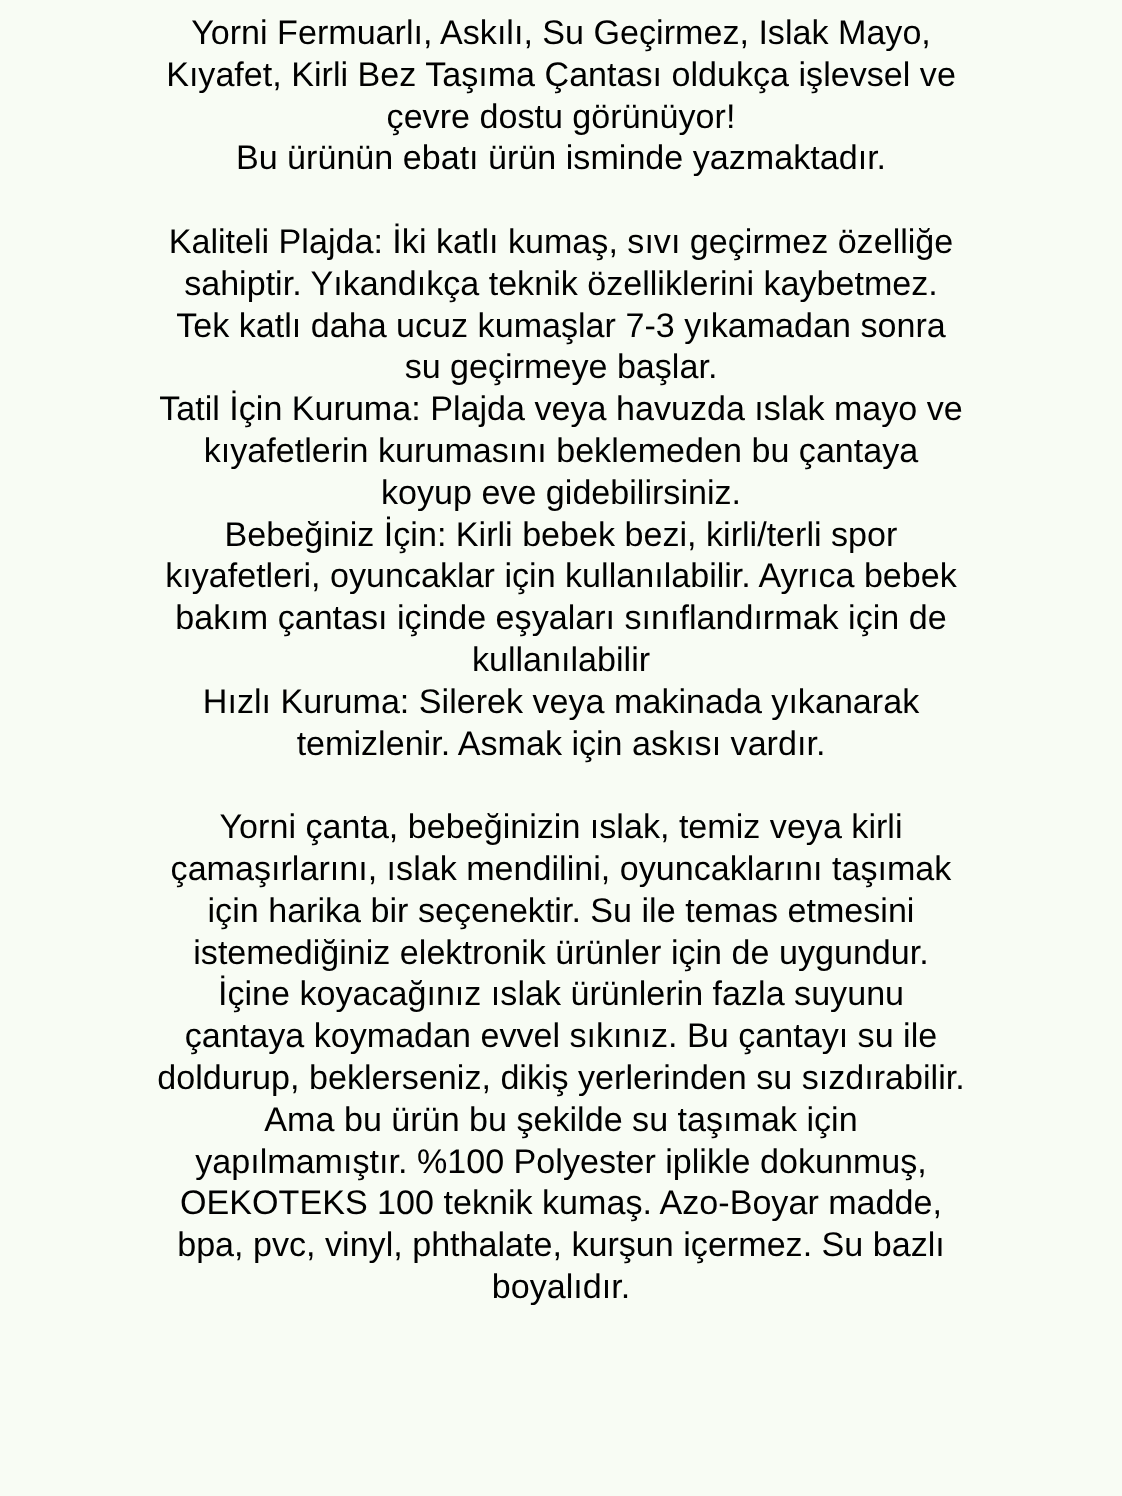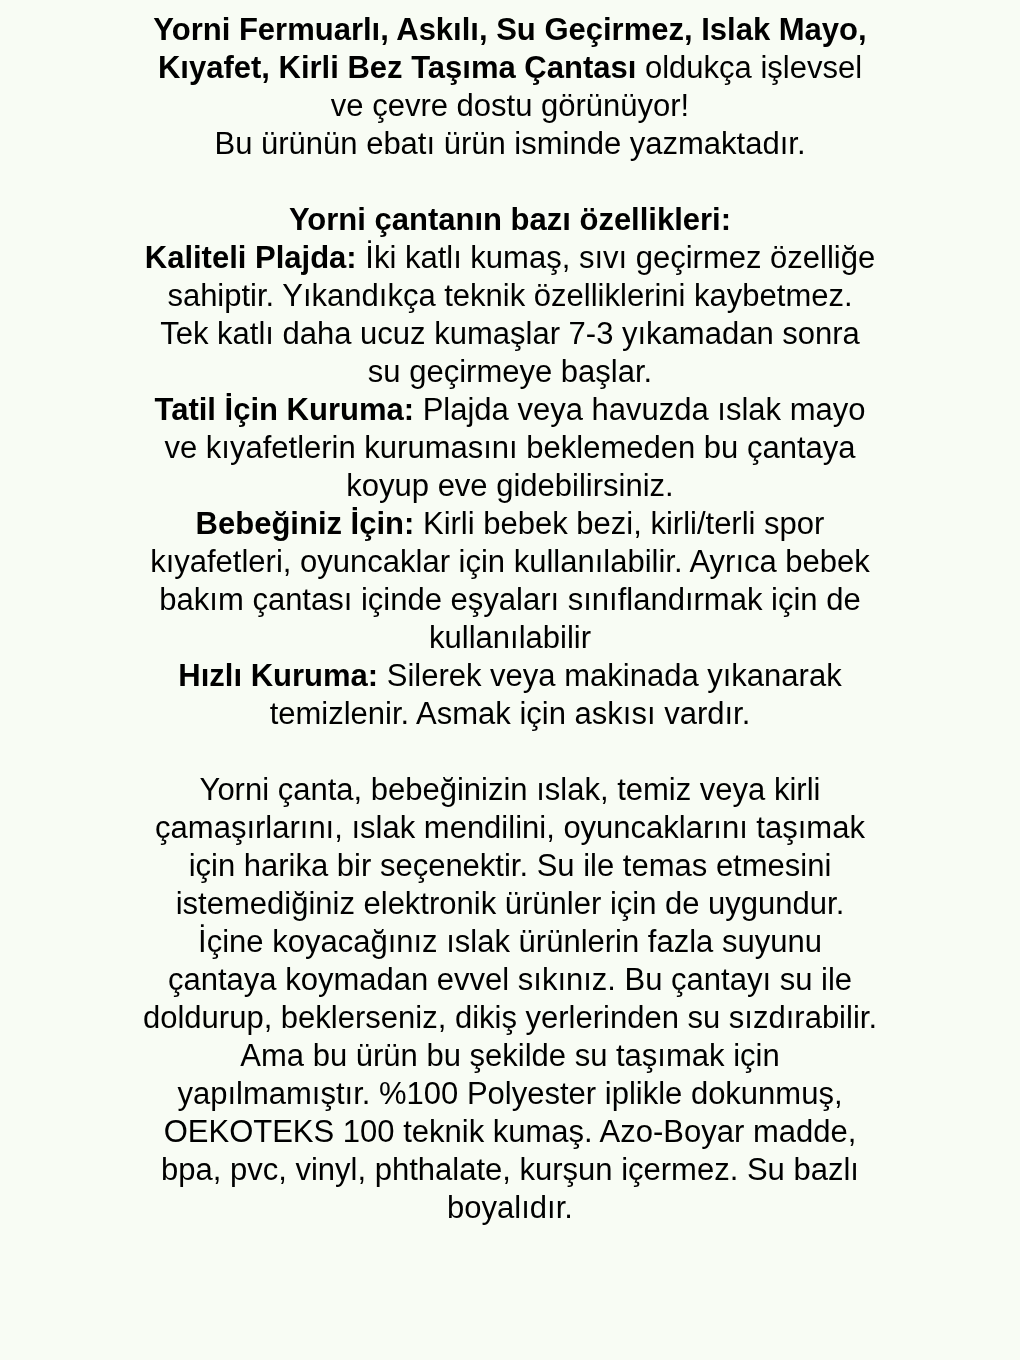--- a/index.html
+++ b/index.html
@@ -16,41 +16,41 @@
   }
   .page {
     width: 740px;
     margin: 0 auto;
     padding-top: 11px;
     font-size: 31px;
     line-height: 38px;
     text-align: center;
   }
   .b {
-    font-weight: bold;
+    font-weight: normal;
+    margin-top: 36px;
   }
   .section-gap {
     height: 38px;
   }
   .block { }
 </style>
 </head>
 <body>
 
 <div class="page">
 
   <div class="block">
     <span class="b">Yorni Fermuarlı, Askılı, Su Geçirmez, Islak Mayo, Kıyafet, Kirli Bez Taşıma Çantası</span><span> oldukça işlevsel ve çevre dostu görünüyor!</span>
   </div>
 
   <div class="block">Bu ürünün ebatı ürün isminde yazmaktadır.</div>
 
   <div class="section-gap"></div>
 
-  <div class="block b">Yorni çantanın bazı özellikleri:</div>
 
   <div class="block">
     <span class="b">Kaliteli Plajda:</span><span> İki katlı kumaş, sıvı geçirmez özelliğe sahiptir. Yıkandıkça teknik özelliklerini kaybetmez. Tek katlı daha ucuz kumaşlar 7-3 yıkamadan sonra su geçirmeye başlar.</span>
   </div>
 
 
   <div class="block">
     <span class="b">Tatil İçin Kuruma:</span><span> Plajda veya havuzda ıslak mayo ve kıyafetlerin kurumasını beklemeden bu çantaya koyup eve gidebilirsiniz.</span>
   </div>
 

